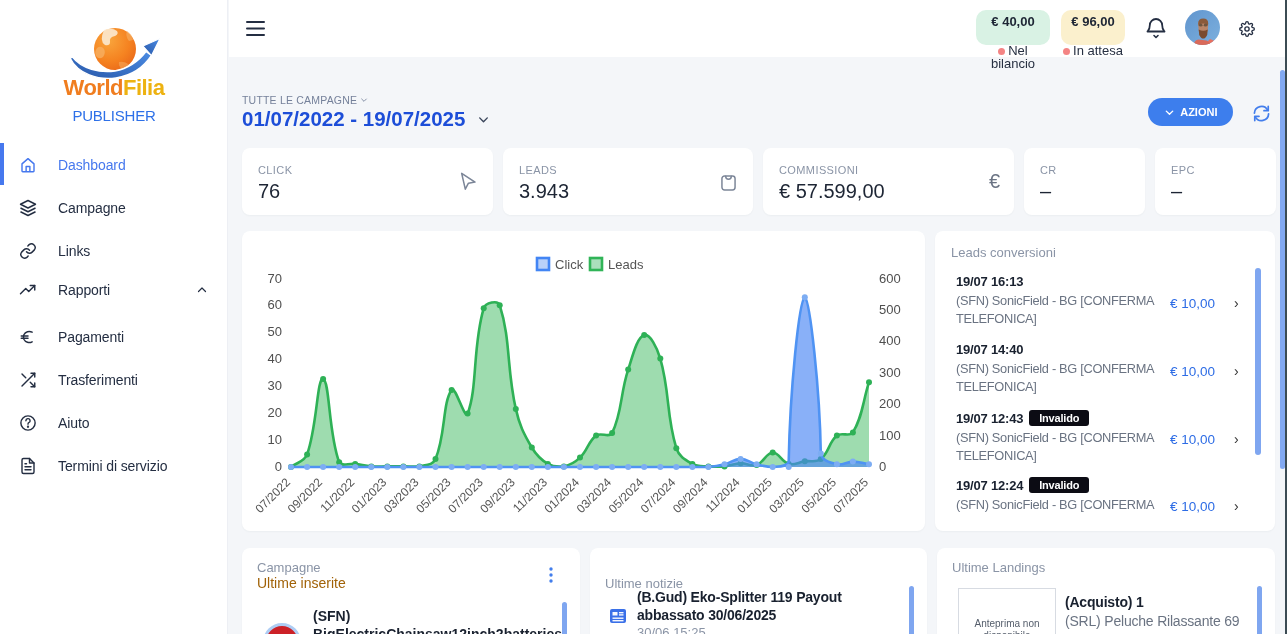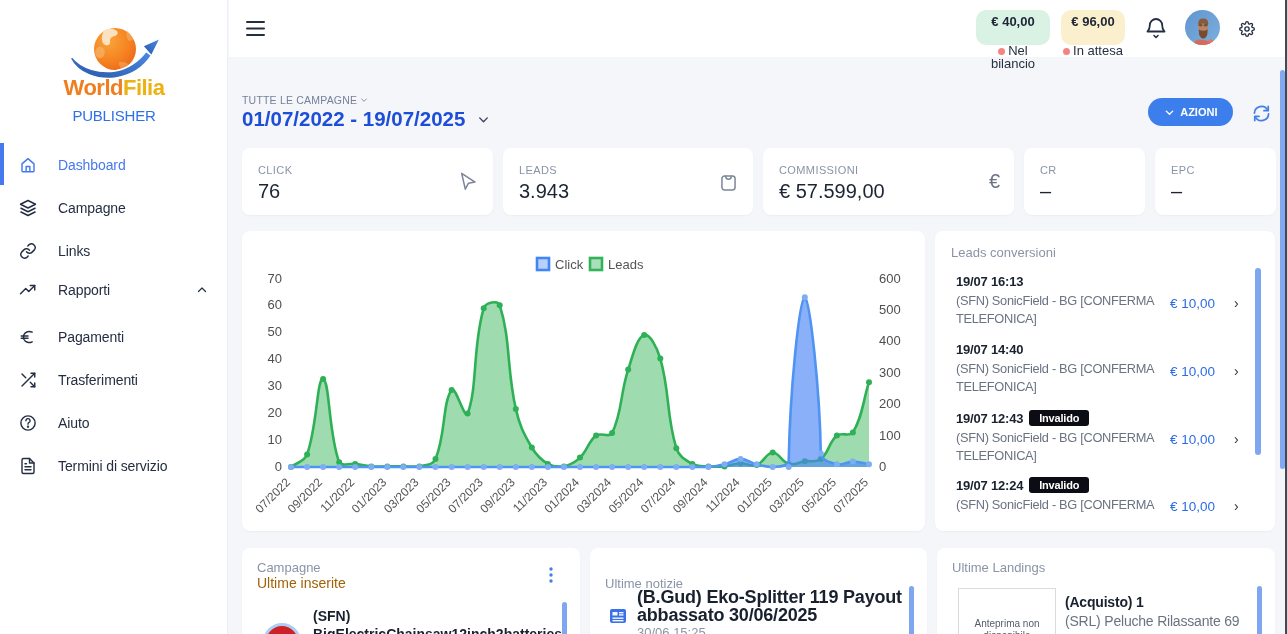--- a/index.html
+++ b/index.html
@@ -381,21 +381,21 @@
 <div class="card" style="left:361px;top:491px;width:337px;height:143px;overflow:hidden">
   <div class="ptitle" style="position:absolute;left:15px;top:28px">Ultime notizie</div>
   <svg style="position:absolute;left:20px;top:61px" width="16" height="14" viewBox="0 0 16 14">
         <rect width="16" height="14" rx="2" fill="#3a70e8"></rect>
         <rect x="2.5" y="3" width="5" height="3.5" fill="#fff" opacity=".95"></rect>
         <rect x="9" y="3" width="4.5" height="1.4" fill="#fff" opacity=".95"></rect>
         <rect x="9" y="5.2" width="4.5" height="1.4" fill="#fff" opacity=".95"></rect>
         <rect x="2.5" y="8.5" width="11" height="1.4" fill="#fff" opacity=".95"></rect>
         <rect x="2.5" y="11" width="11" height="1.4" fill="#fff" opacity=".95"></rect>
       </svg>
-  <div style="position:absolute;left:47px;top:40px;font-size:18px;font-weight:bold;color:#19212f;line-height:18px;letter-spacing:-0.2px">(B.Gud) Eko-Splitter 119 Payout<br>abbassato 30/06/2025</div>
+  <div style="position:absolute;left:47px;top:40px;font-size:14px;font-weight:bold;color:#19212f;line-height:18px;letter-spacing:-0.2px">(B.Gud) Eko-Splitter 119 Payout<br>abbassato 30/06/2025</div>
   <div style="position:absolute;left:47px;top:77px;font-size:13px;color:#8a94a6">30/06 15:25</div>
   <div class="thumb" style="left:319px;top:38px;width:5px;height:105px"></div>
 </div>
 <div class="card" style="left:708px;top:491px;width:338px;height:143px;overflow:hidden">
   <div class="ptitle" style="position:absolute;left:15px;top:12px">Ultime Landings</div>
   <div style="position:absolute;left:21px;top:40px;width:98px;height:80px;border:1px solid #d7dbe2;background:#fff;text-align:center;font-size:10px;color:#545d6b;padding-top:29px;line-height:12px">Anteprima non<br>disponibile</div>
   <div style="position:absolute;left:128px;top:46px;font-size:14px;font-weight:bold;color:#19212f;letter-spacing:-0.2px">(Acquisto) 1</div>
   <div style="position:absolute;left:128px;top:64px;font-size:14px;color:#6a7382;line-height:18px;letter-spacing:-0.2px">(SRL) Peluche Rilassante 69<br>cm</div>
   <div class="thumb" style="left:320px;top:38px;width:5px;height:105px"></div>
 </div>

